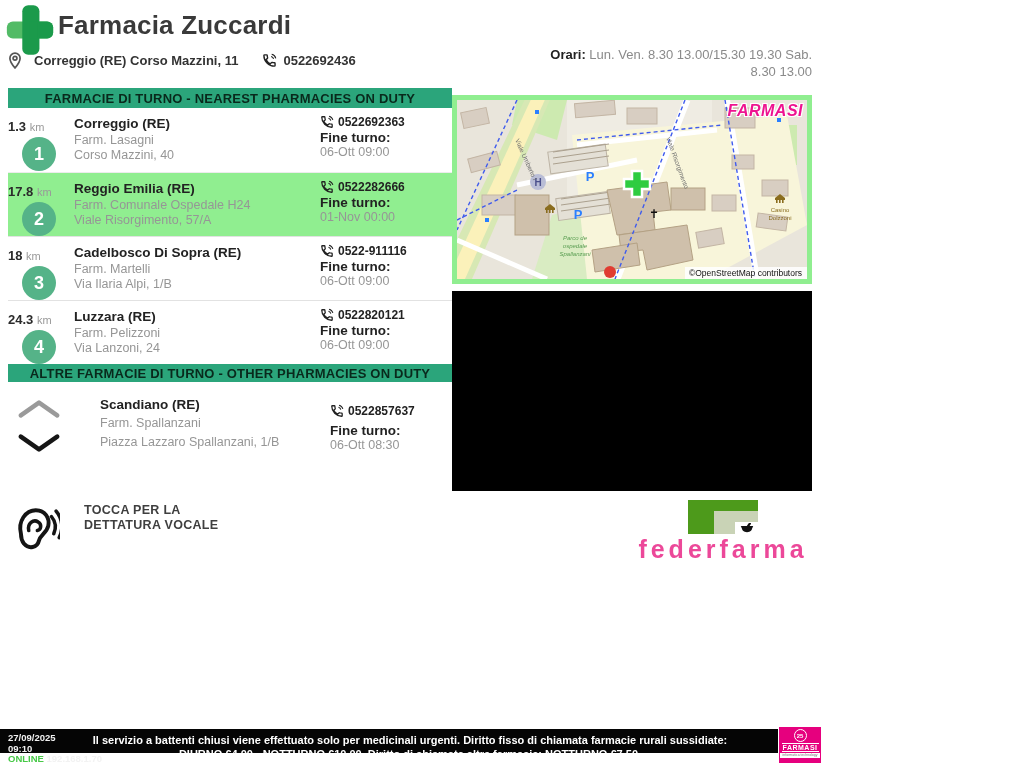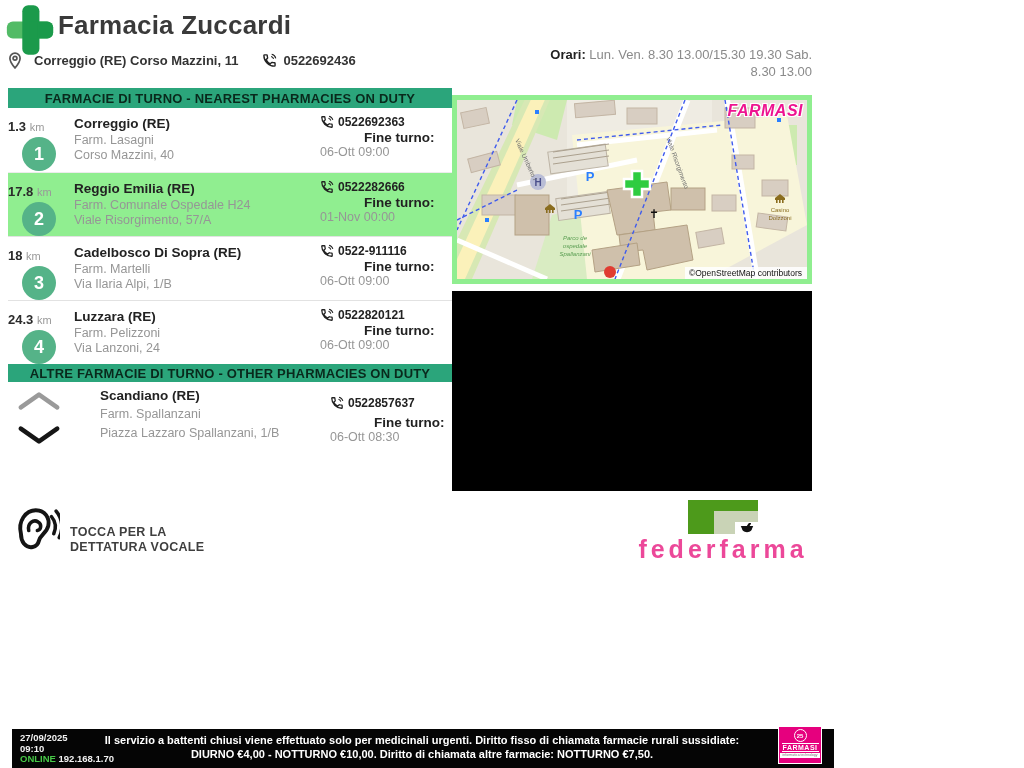--- a/index.html
+++ b/index.html
@@ -25,50 +25,50 @@
   .row.hl { background:#90ee90; border-top:1px solid #ececec; }
   .col-dist { width:62px; flex:0 0 62px; padding-top:11px; text-align:left; }
   .dist-line { font-size:13px; font-weight:700; color:#2b2b2b; }
   .dist-line .unit { font-size:11px; font-weight:400; color:#999; }
   .num-circle { width:34px; height:34px; margin:3px auto 0; border-radius:50%; background:#55b388; color:#fff; font-size:18px; font-weight:700; display:flex; align-items:center; justify-content:center; }
   .col-main { flex:1; padding:8px 4px 0 4px; }
   .city { font-size:13.5px; font-weight:700; color:#222; margin-bottom:2px; }
   .sub { font-size:12.5px; color:#969696; line-height:15px; }
   .col-right { width:132px; flex:0 0 132px; padding-top:7px; }
   .ph-line { display:flex; align-items:center; gap:4px; font-size:12px; font-weight:700; color:#222; }
-  .fine-label { font-size:13.5px; font-weight:700; color:#222; margin-top:1px;margin-left:44px; }
+  .fine-label { font-size:13.5px; font-weight:700; color:#222; margin-top:1px; }
   .fine-val { font-size:12.5px; color:#969696; margin-top:0; }
 
   
-  .other-row { display:flex; height:78px; }
+  .other-row { display:flex; height:78px;align-items:center; }
   .col-arrows { width:62px; flex:0 0 62px; display:flex; flex-direction:column; align-items:center; justify-content:flex-start; padding-top:9px; gap:14px; }
   .col-arrows svg { display:block; cursor:pointer; }
   .other-row .col-main { padding-left:30px; padding-top:6px; }
   .other-row .sub { line-height:19px; }
   .other-row .col-right { width:122px; flex:0 0 122px; padding-top:14px; }
   .other-row .fine-label { margin-top:5px; }
 
   
   .map-box { position:absolute; left:452px; top:95px; width:360px; height:189px; border:5px solid #90ee90; background:#efece3; }
   .map-box svg { display:block; }
   .map-brand { position:absolute; right:4px; top:2px; font-size:16px; font-weight:800; font-style:italic; color:#f0f; color:#ee1390; letter-spacing:.5px;
     text-shadow:-1px -1px 0 #fff,1px -1px 0 #fff,-1px 1px 0 #fff,1px 1px 0 #fff; }
   .black-box { position:absolute; left:452px; top:291px; width:360px; height:200px; background:#000; }
 
   
-  .voice { position:absolute; left:10px; top:503px; display:flex; align-items:flex-end; gap:10px; }
+  .voice { position:absolute; left:10px; top:503px; display:flex; align-items:flex-start; gap:24px; }
   .voice-label { font-size:12.5px; font-weight:600; color:#3f3f3f; line-height:15px; letter-spacing:.3px; }
   .fed { position:absolute; left:630px; top:500px; width:186px; text-align:center; }
   .fed-art { position:relative; width:70px; height:34px; margin:0 auto; background:#4d9a1b; }
   .fed-art-inner { position:absolute; right:0; bottom:0; width:44px; height:23px; background:#c9d3b6; }
   .fed-art-white { position:absolute; right:0; bottom:0; width:23px; height:12px; background:#fff; display:flex; align-items:center; justify-content:center; }
   .fed-word { margin-top:1px; font-size:25px; font-weight:800; color:#ec4899; letter-spacing:4px; }
 
   
-  .footer { position:absolute; left:12px; top:729px; width:822px; height:40px; background:#050505; color:#fff; }
+  .footer { position:absolute; left:0; top:729px; width:822px; height:24px; background:#050505; color:#fff; }
   .foot-left { position:absolute; left:8px; top:4px; font-size:9.5px; font-weight:700; line-height:10.5px; color:#f2f2f2; }
   .online { color:#47c947; }
   .foot-center { position:absolute; left:60px; top:4px; width:700px; text-align:center; font-size:11px; font-weight:700; line-height:14px; color:#fff; }
   .farmasi-logo { position:absolute; left:778px; top:726px; width:44px; height:38px; background:#e6007e; border:1px solid #fff; display:flex; flex-direction:column; align-items:center; }
   .fl-badge { margin-top:2px; width:13px; height:13px; border:1px solid #fff; border-radius:50%; color:#fff; font-size:6px; font-weight:700; display:flex; align-items:center; justify-content:center; }
   .fl-word { margin-top:1px; font-size:7px; font-weight:800; color:#fff; letter-spacing:.5px; border-top:1px solid #fff; border-bottom:1px solid #fff; padding:0 1px; }
   .fl-sub { margin-top:1px; width:40px; background:#fff; color:#777; font-size:3.5px; text-align:center; line-height:5px; }
 </style>
 </head>
 <body>

